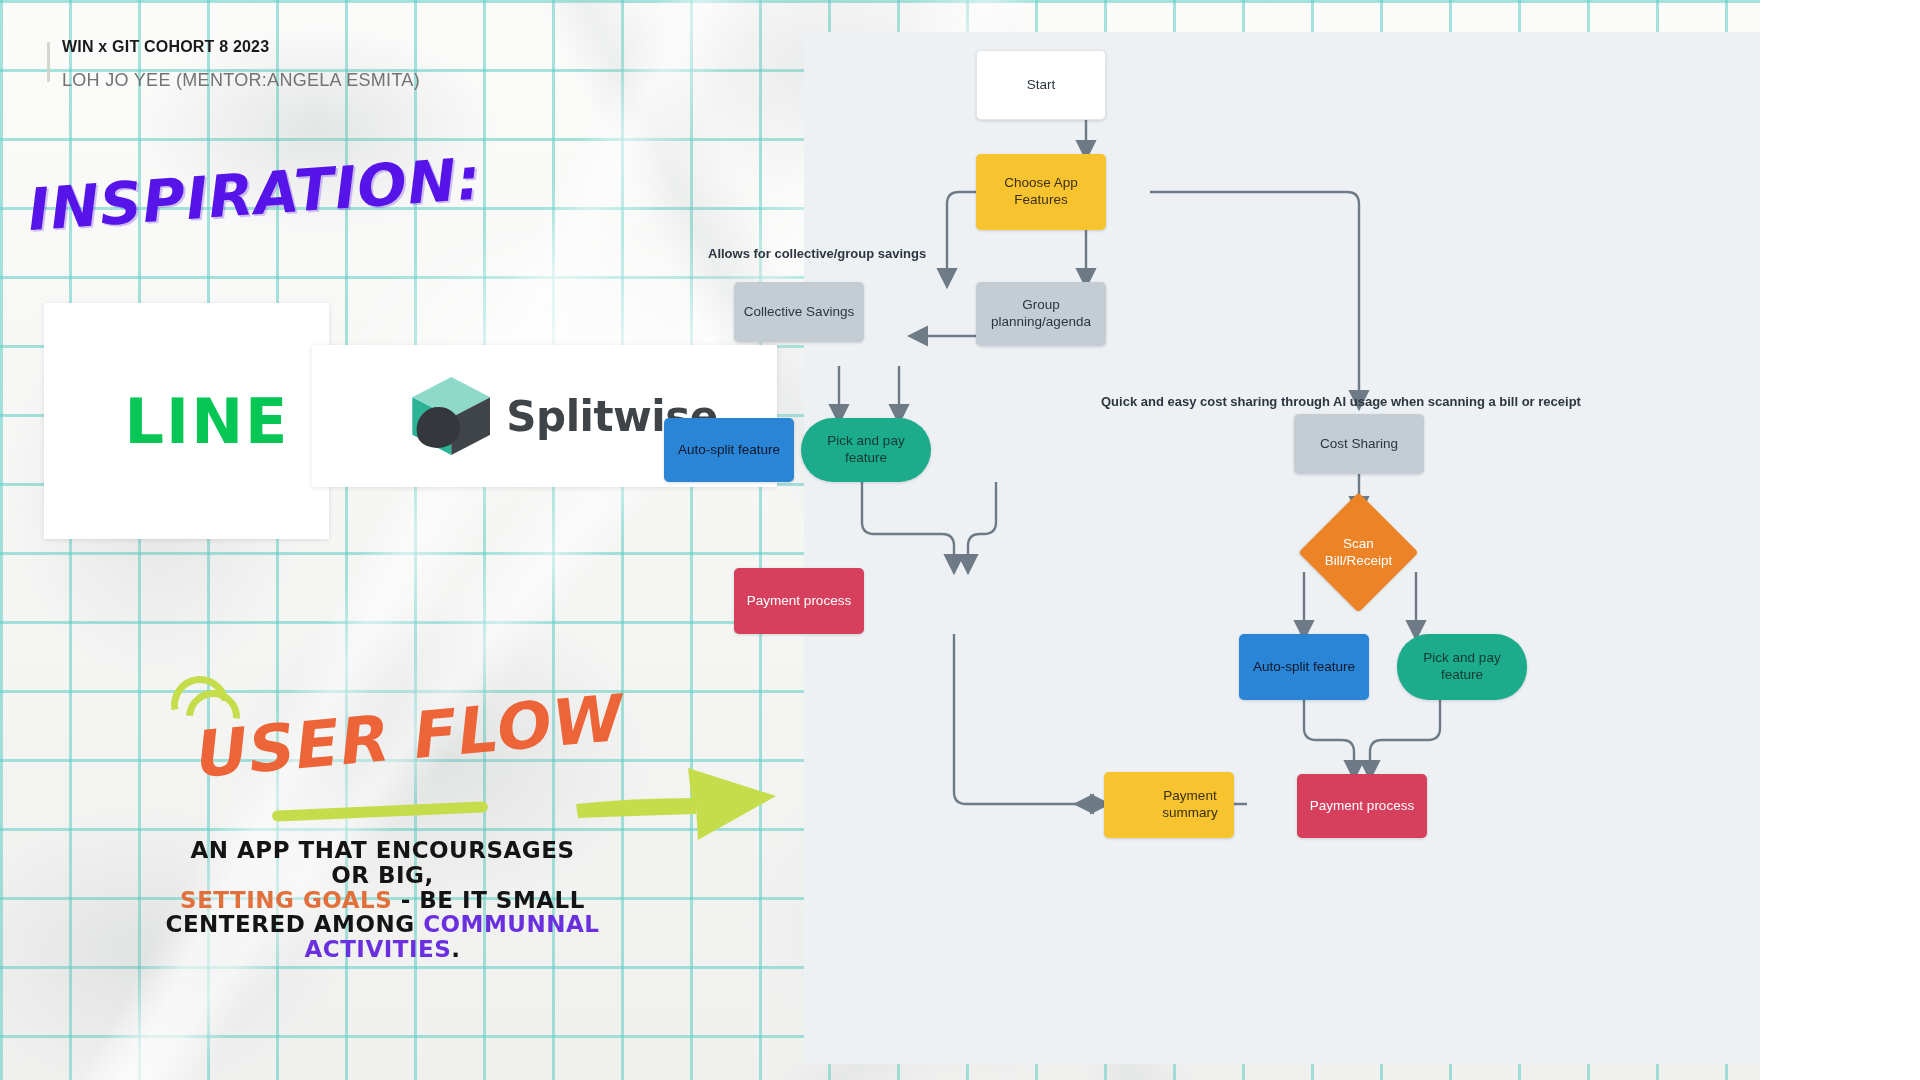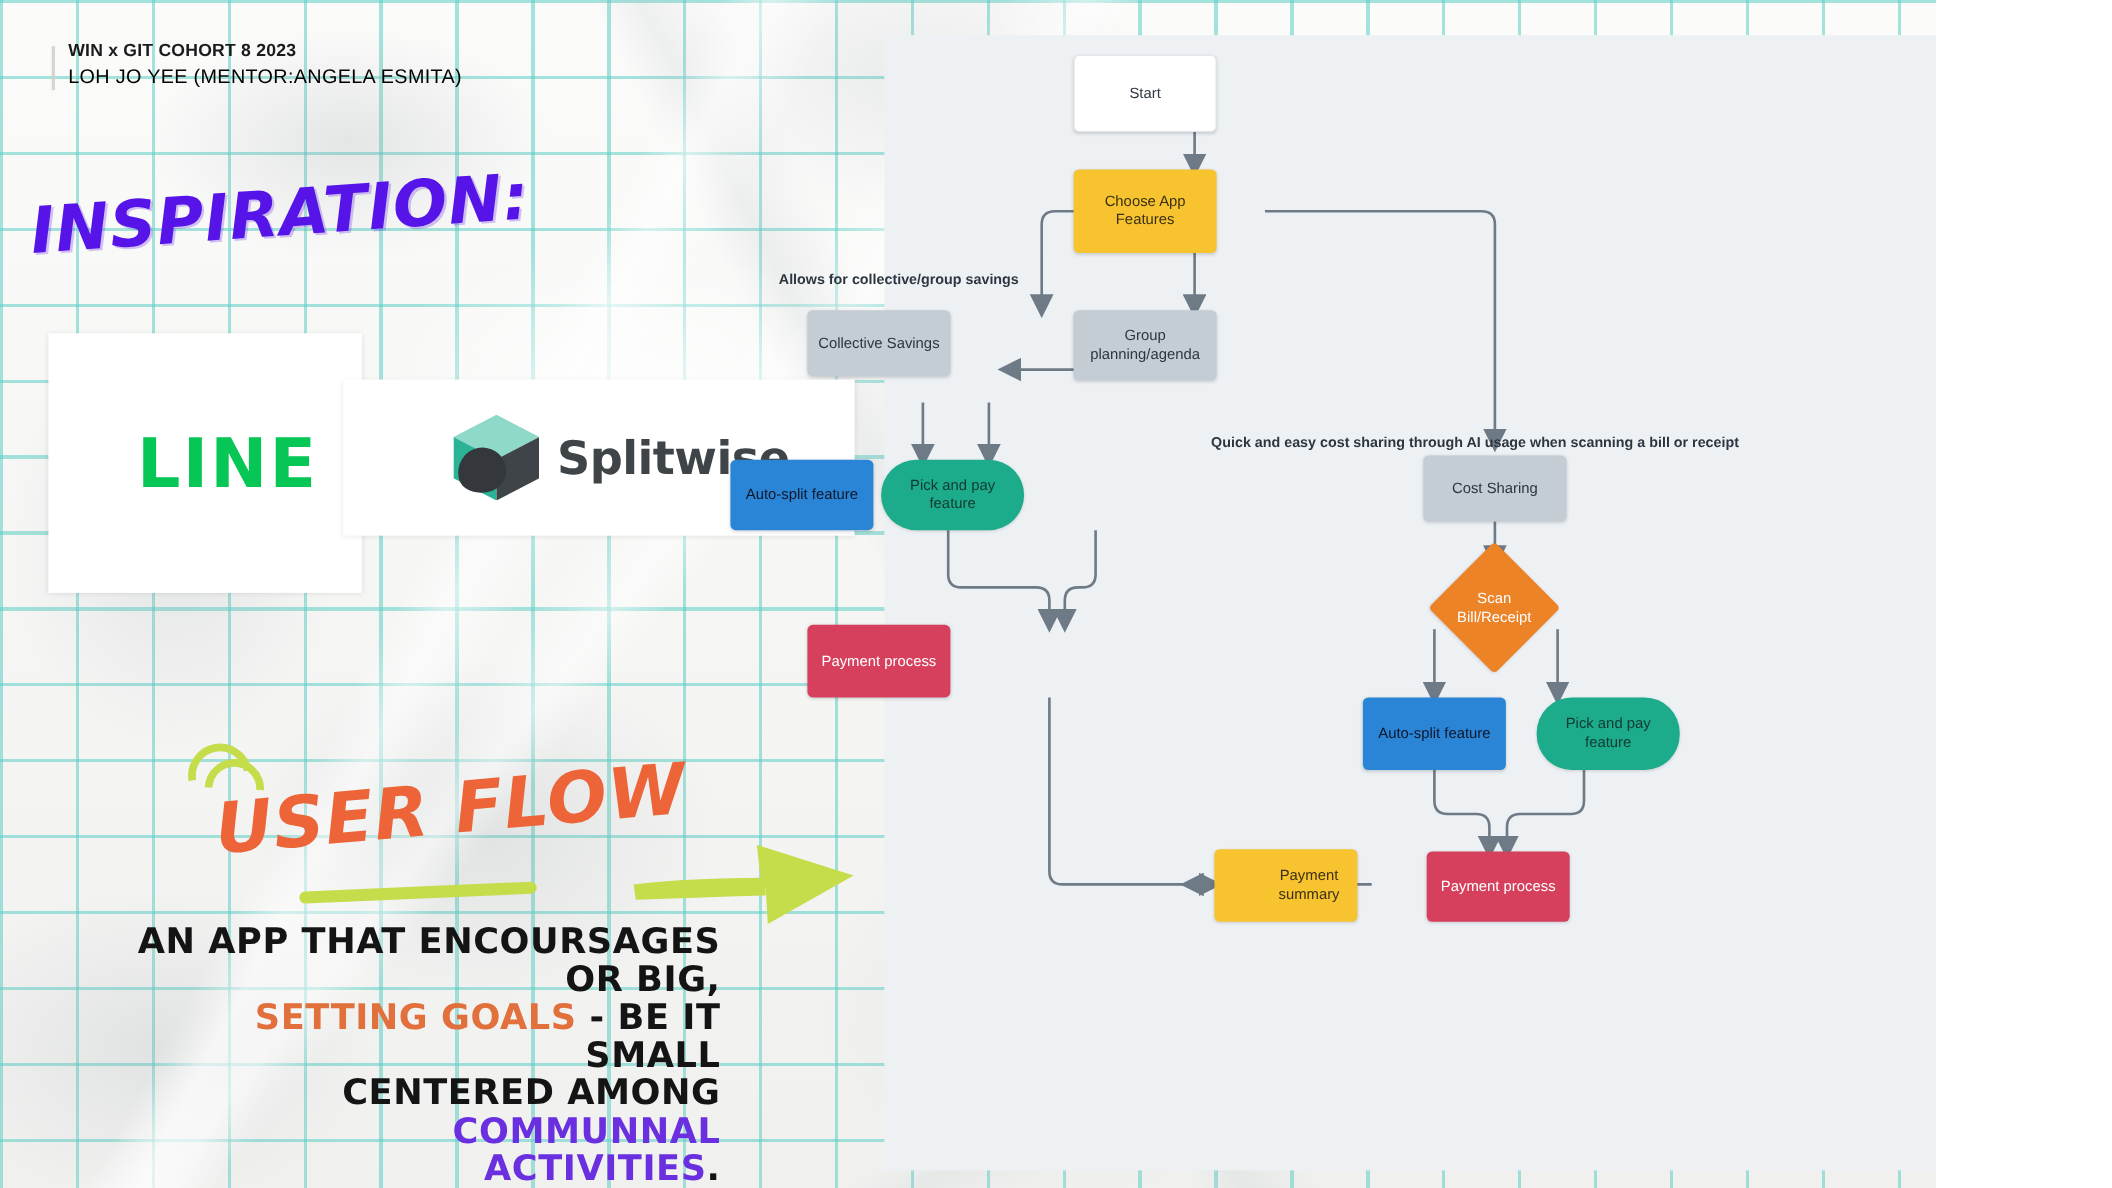--- a/index.html
+++ b/index.html
@@ -56,22 +56,22 @@
   #header { position: absolute; left: 62px; top: 38px; }
   #header .bar {
     position: absolute; left: -15px; top: 4px;
     width: 3px; height: 40px; background: rgba(205,212,200,0.9);
   }
   #header .line1 {
     font-size: 16px; font-weight: bold; color: #1b1b1b;
     letter-spacing: 0.2px; white-space: nowrap;
   }
   #header .line2 {
-    font-size: 18px; color: #000000; letter-spacing: 0.3px;
-    margin-top: 3px; white-space: nowrap;
+    font-size: 18px; color: #737373; letter-spacing: 0.3px;
+    margin-top: 14px; white-space: nowrap;
   }
 
   
   #inspiration {
     position: absolute; left: 28px; top: 176px;
     font-family: "DejaVu Sans", sans-serif;
     font-size: 58px; font-weight: bold; font-style: italic;
     color: #5714e8;
     letter-spacing: 1px;
     transform: rotate(-4deg);
@@ -161,22 +161,22 @@
     background: #c5dc4b;
     border-radius: 7px;
     transform: rotate(-2.5deg);
   }
   #arrow-wrap { position: absolute; left: 570px; top: 712px; width: 220px; height: 130px; }
 
   
   #desc {
     position: absolute; left: 110px; top: 838px; width: 545px;
     font-family: "DejaVu Sans", sans-serif;
-    font-size: 32px; font-weight: bold; line-height: 1.08;
-    color: #141414; text-align: right; letter-spacing: 0.5px;
+    font-size: 23px; font-weight: bold; line-height: 1.08;
+    color: #141414; text-align: center; letter-spacing: 0.5px;
   }
   #desc .hl-orange { color: #e2703c; }
   #desc .hl-purple { color: #6a30e0; }
 
   
   #flow-panel {
     position: absolute; left: 804px; top: 32px;
     width: 1052px; height: 1032px;
     background: #eef1f4;
   }

